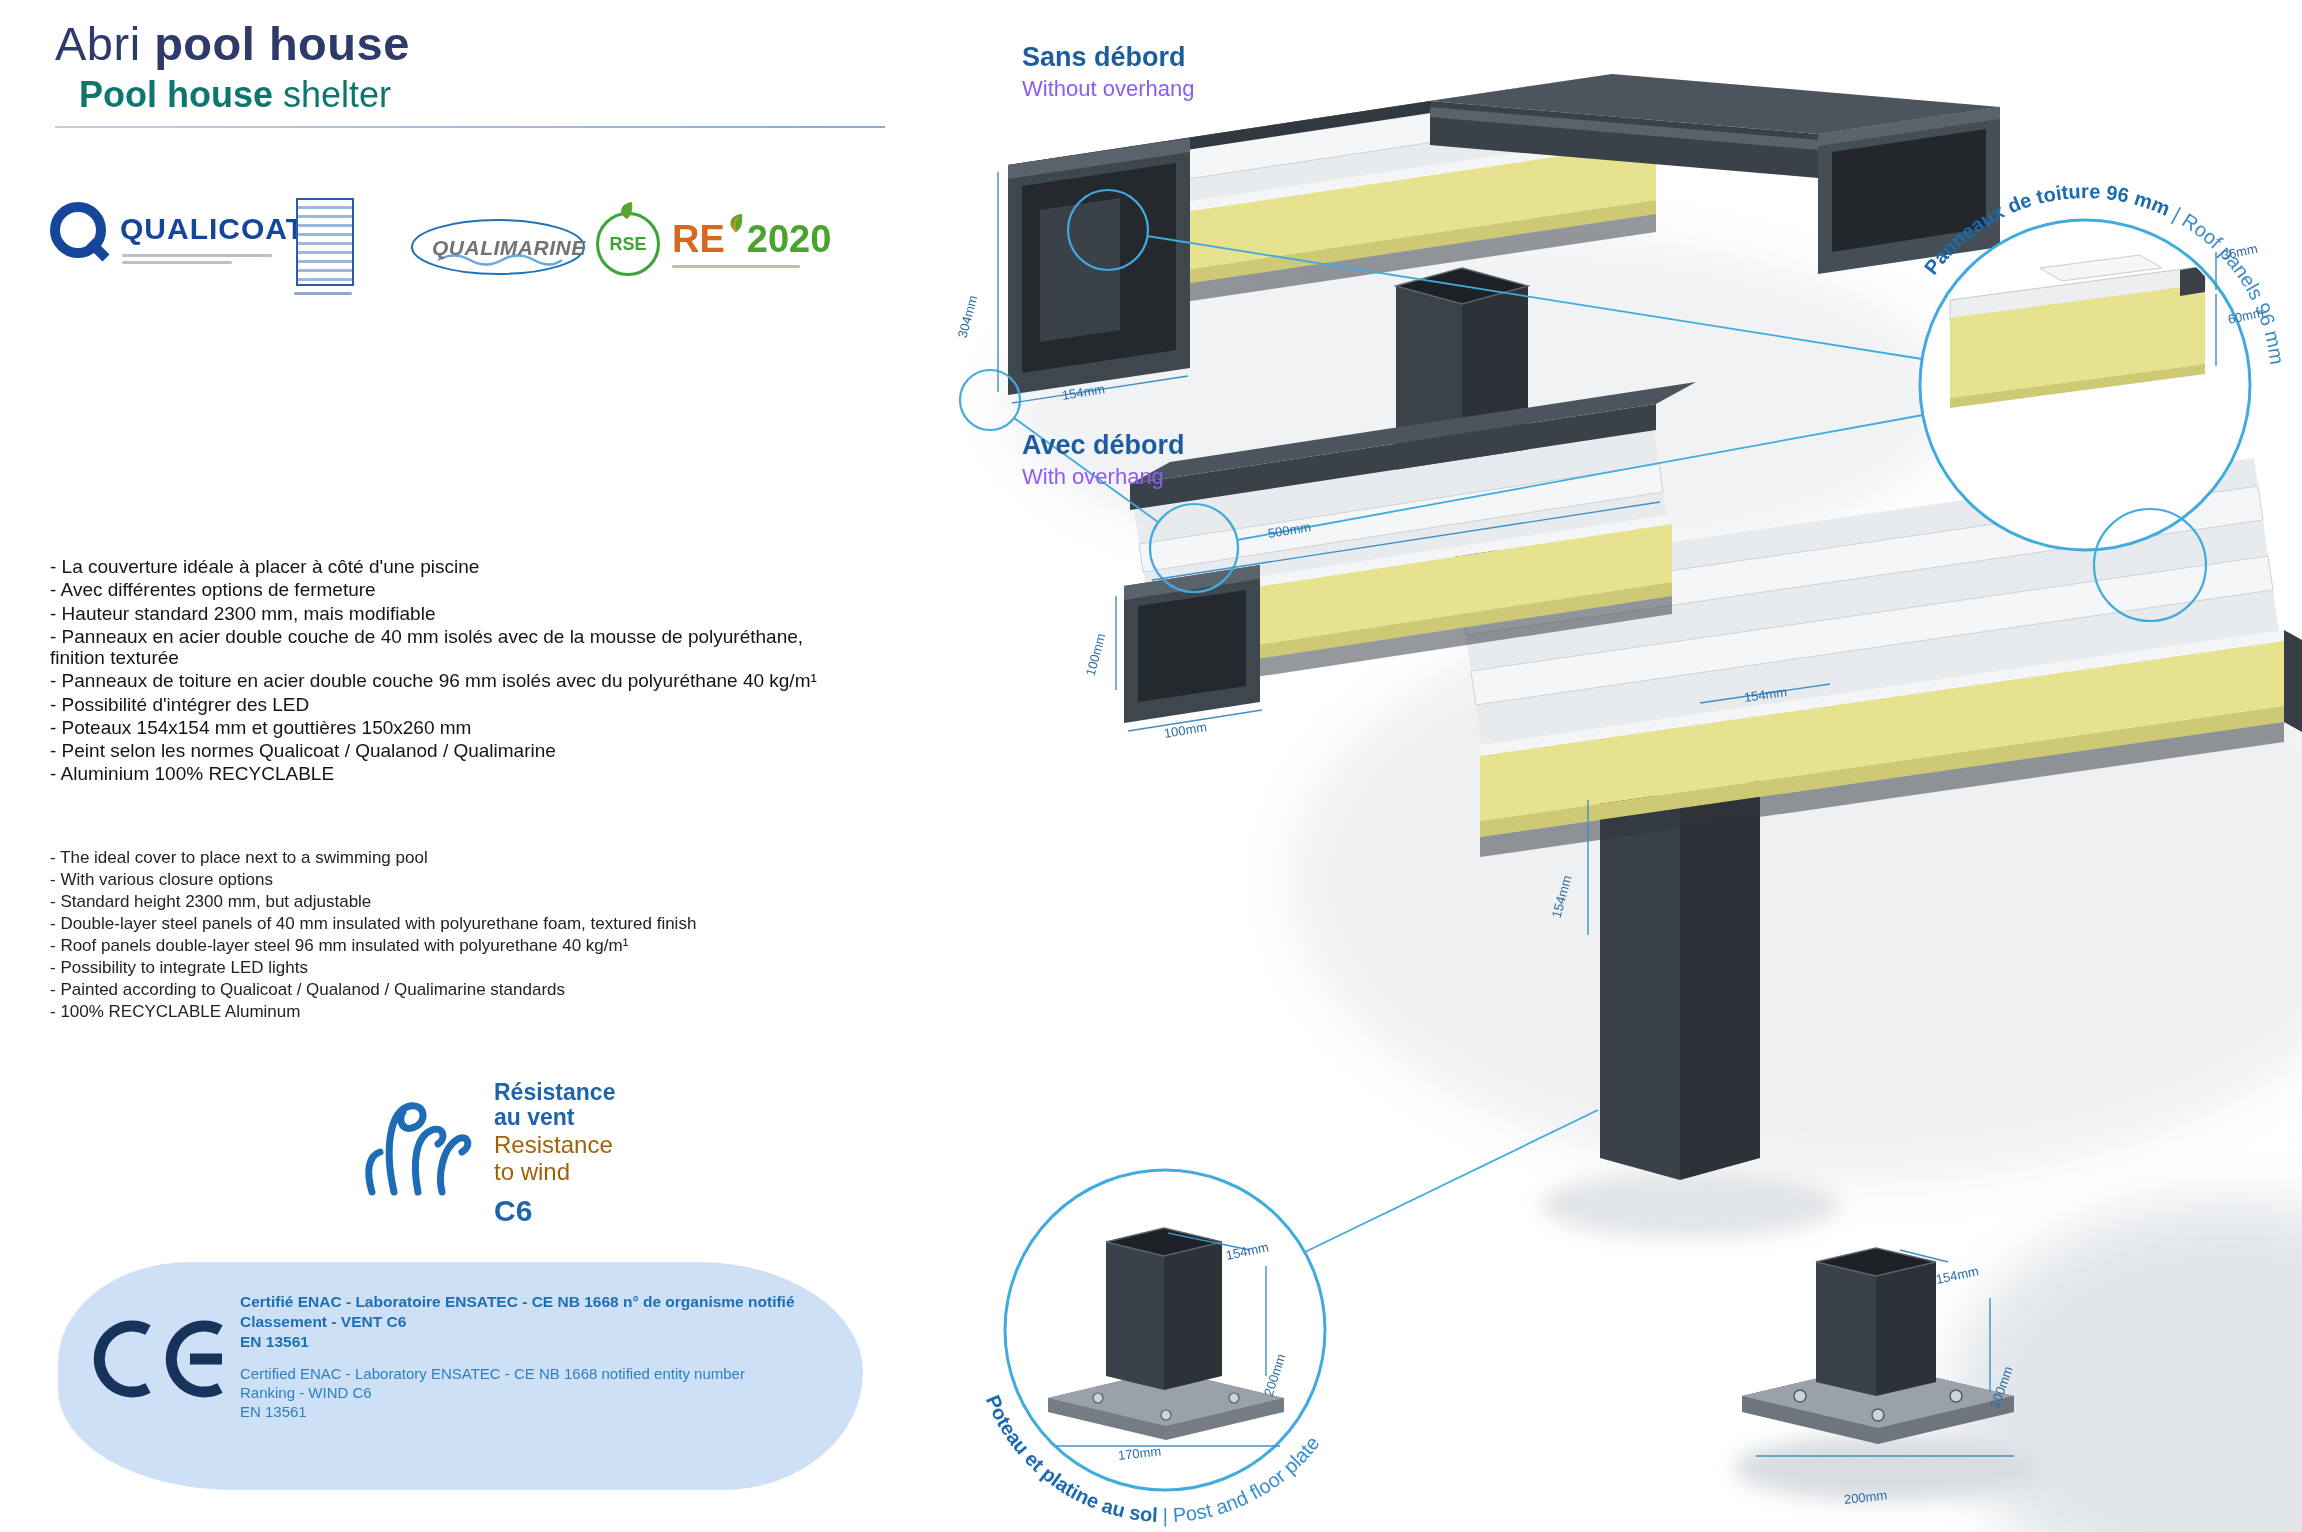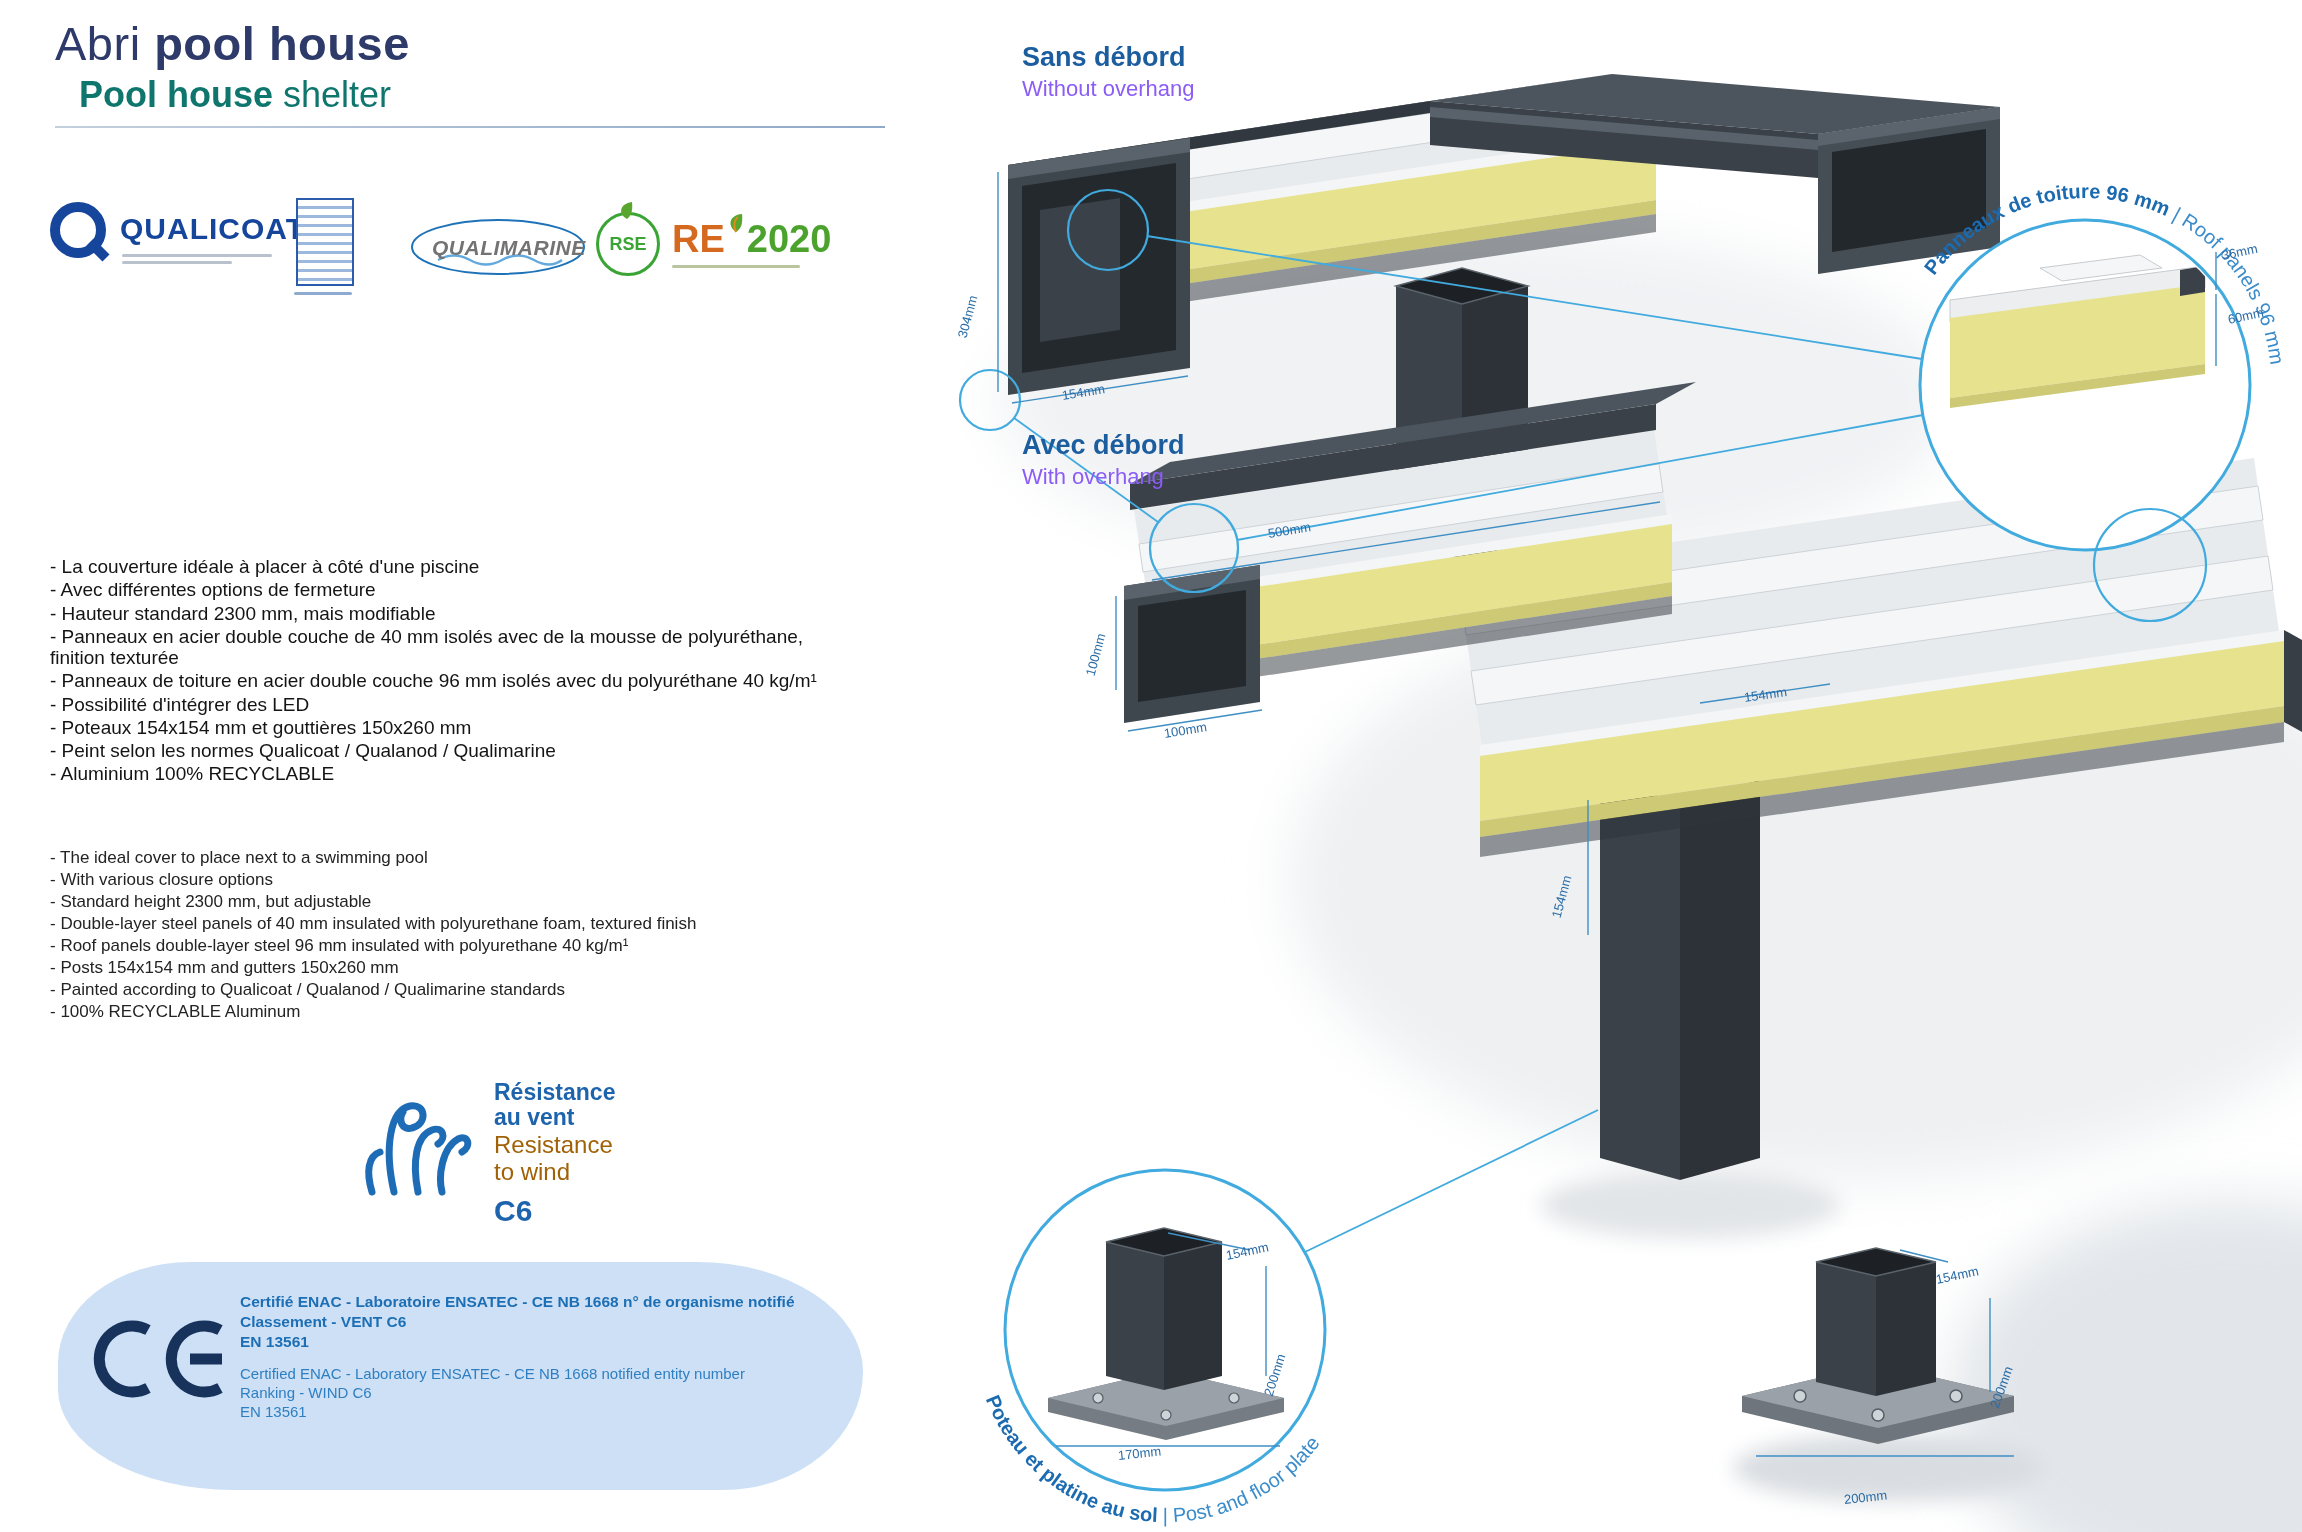--- a/index.html
+++ b/index.html
@@ -249,21 +249,21 @@
     <li>- Poteaux 154x154 mm et gouttières 150x260 mm</li>
     <li>- Peint selon les normes Qualicoat / Qualanod / Qualimarine</li>
     <li>- Aluminium 100% RECYCLABLE</li>
   </ul>
   <ul class="abs feat feat-en">
     <li>- The ideal cover to place next to a swimming pool</li>
     <li>- With various closure options</li>
     <li>- Standard height 2300 mm, but adjustable</li>
     <li>- Double-layer steel panels of 40 mm insulated with polyurethane foam, textured finish</li>
     <li>- Roof panels double-layer steel 96 mm insulated with polyurethane 40 kg/m¹</li>
-    <li>- Posts 154x154 mm and gutters 150x260 mm</li>
+    <li>- Possibility to integrate LED lights</li>
     <li>- Painted according to Qualicoat / Qualanod / Qualimarine standards</li>
     <li>- 100% RECYCLABLE Aluminum</li>
   </ul>
 
   <svg class="abs" style="left:356px;top:1076px;" width="116" height="122" viewBox="0 0 116 122" fill="none" stroke="#1e6cb5" stroke-width="7" stroke-linecap="round">
     <path d="M16,116 C10,96 12,80 24,76"></path>
     <path d="M38,116 C28,72 34,34 54,30 C70,27 72,48 56,52 C46,55 42,44 47,36"></path>
     <path d="M62,116 C56,86 60,60 76,54 C87,50 91,62 82,68"></path>
     <path d="M86,116 C82,100 86,72 102,63 C112,58 116,70 106,76"></path>
   </svg>

